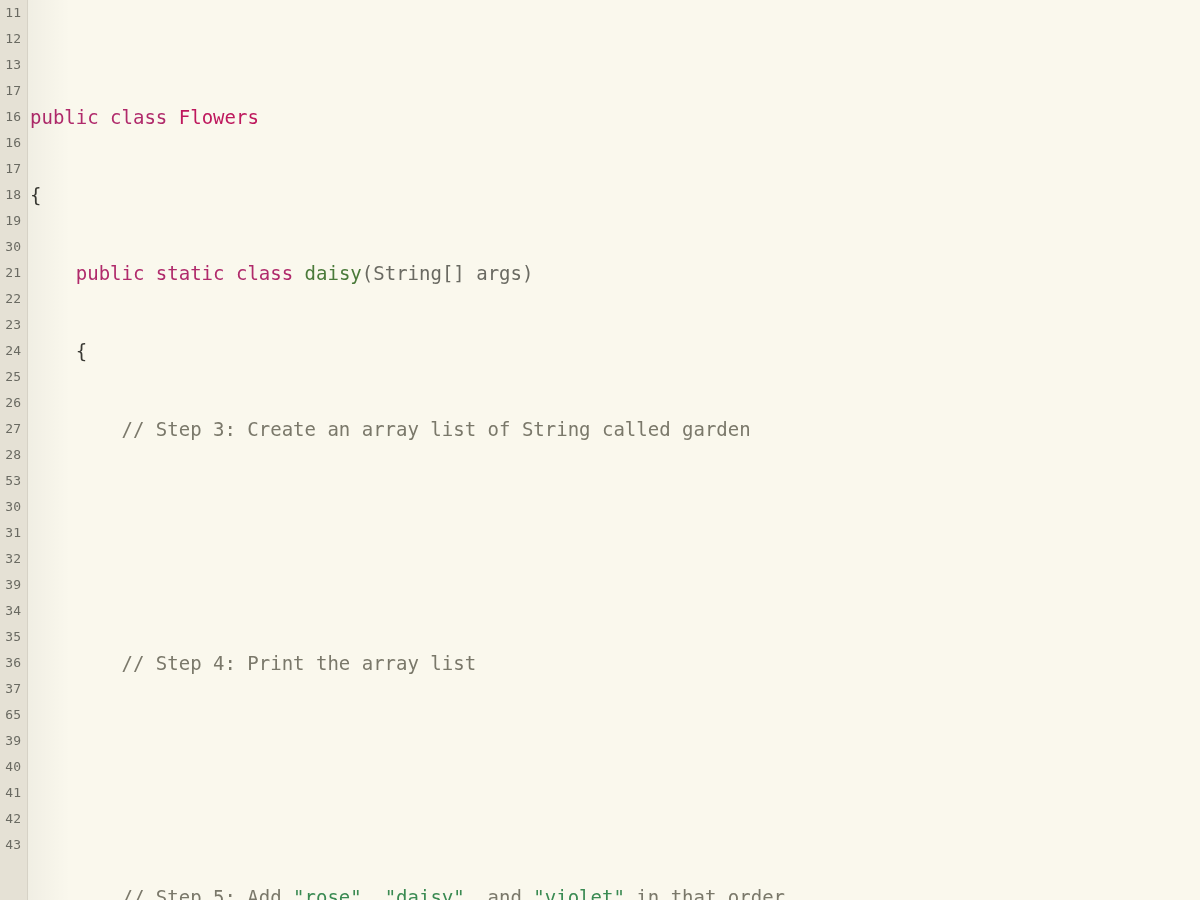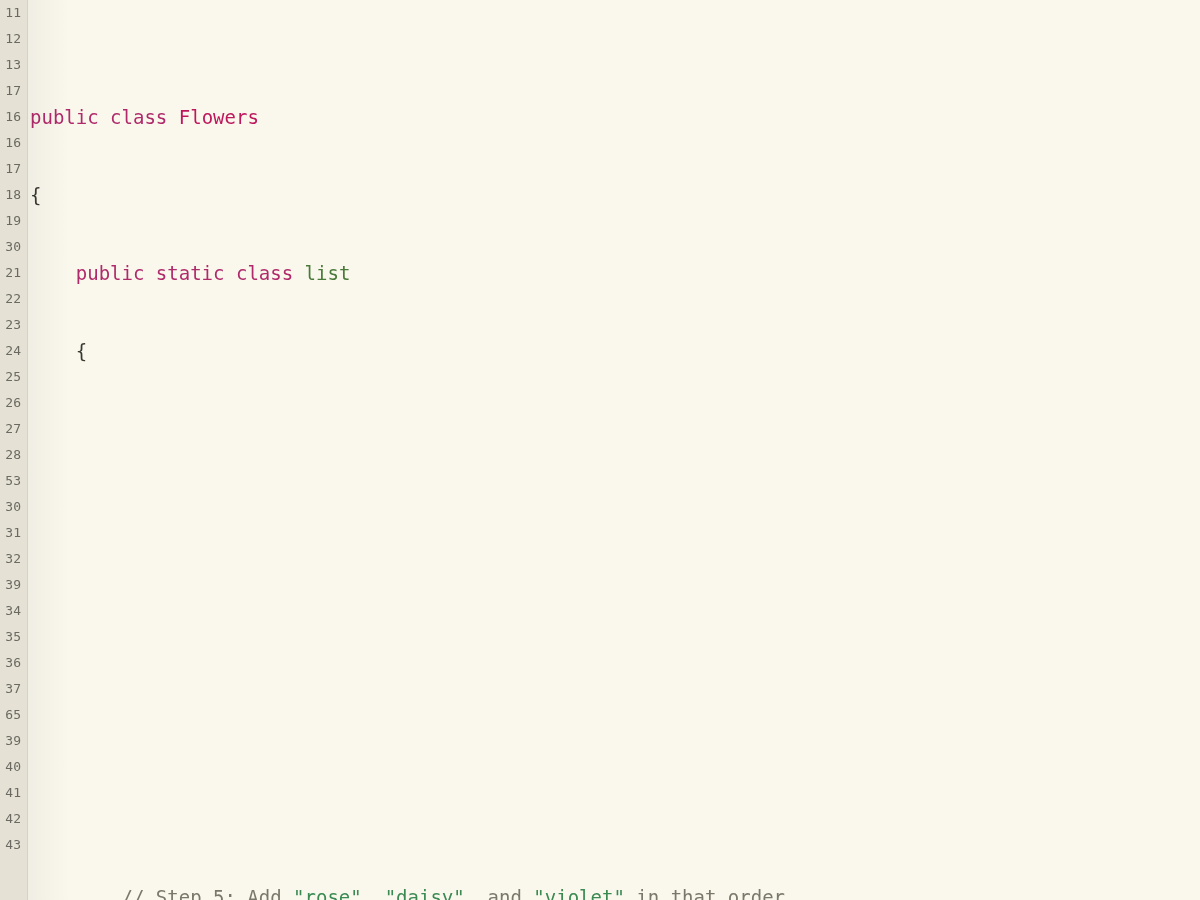--- a/index.html
+++ b/index.html
@@ -95,26 +95,26 @@
       <div class="ln">40</div>
       <div class="ln">41</div>
       <div class="ln">42</div>
       <div class="ln">43</div>
     </div>
   <div class="code">
     <div class="shade-left"></div>
 
     <div class="row"><span class="kw">public</span><span>&nbsp;</span><span class="kw">class</span><span>&nbsp;</span><span class="cls">Flowers</span></div>
     <div class="row"><span class="pun">{</span></div>
-    <div class="row"><span>&nbsp;&nbsp;&nbsp;&nbsp;</span><span class="kw">public</span><span>&nbsp;</span><span class="kw">static</span><span>&nbsp;</span><span class="kw">class</span><span>&nbsp;</span><span class="fn">list</span></div>
+    <div class="row"><span>&nbsp;&nbsp;&nbsp;&nbsp;</span><span class="kw">public</span><span>&nbsp;</span><span class="kw">static</span><span>&nbsp;</span><span class="kw">class</span><span>&nbsp;</span><span class="fn">daisy</span><span class="type">(String[] args)</span></div>
     <div class="row"><span>&nbsp;&nbsp;&nbsp;&nbsp;</span><span class="pun">{</span></div>
-    <div class="row"><span>&nbsp;&nbsp;&nbsp;&nbsp;&nbsp;&nbsp;&nbsp;&nbsp;</span></div>
+    <div class="row"><span>&nbsp;&nbsp;&nbsp;&nbsp;&nbsp;&nbsp;&nbsp;&nbsp;</span><span class="cmt">// Step 3: Create an array list of String called garden</span></div>
     <div class="row"></div>
     <div class="row"></div>
-    <div class="row"><span>&nbsp;&nbsp;&nbsp;&nbsp;&nbsp;&nbsp;&nbsp;&nbsp;</span></div>
+    <div class="row"><span>&nbsp;&nbsp;&nbsp;&nbsp;&nbsp;&nbsp;&nbsp;&nbsp;</span><span class="cmt">// Step 4: Print the array list</span></div>
     <div class="row"></div>
     <div class="row"></div>
     <div class="row"><span>&nbsp;&nbsp;&nbsp;&nbsp;&nbsp;&nbsp;&nbsp;&nbsp;</span><span class="cmt">// Step 5: Add </span><span class="str">"rose"</span><span class="cmt">, </span><span class="str">"daisy"</span><span class="cmt">, and </span><span class="str">"violet"</span><span class="cmt"> in that order</span></div>
     
     
     
     
     
     
     

